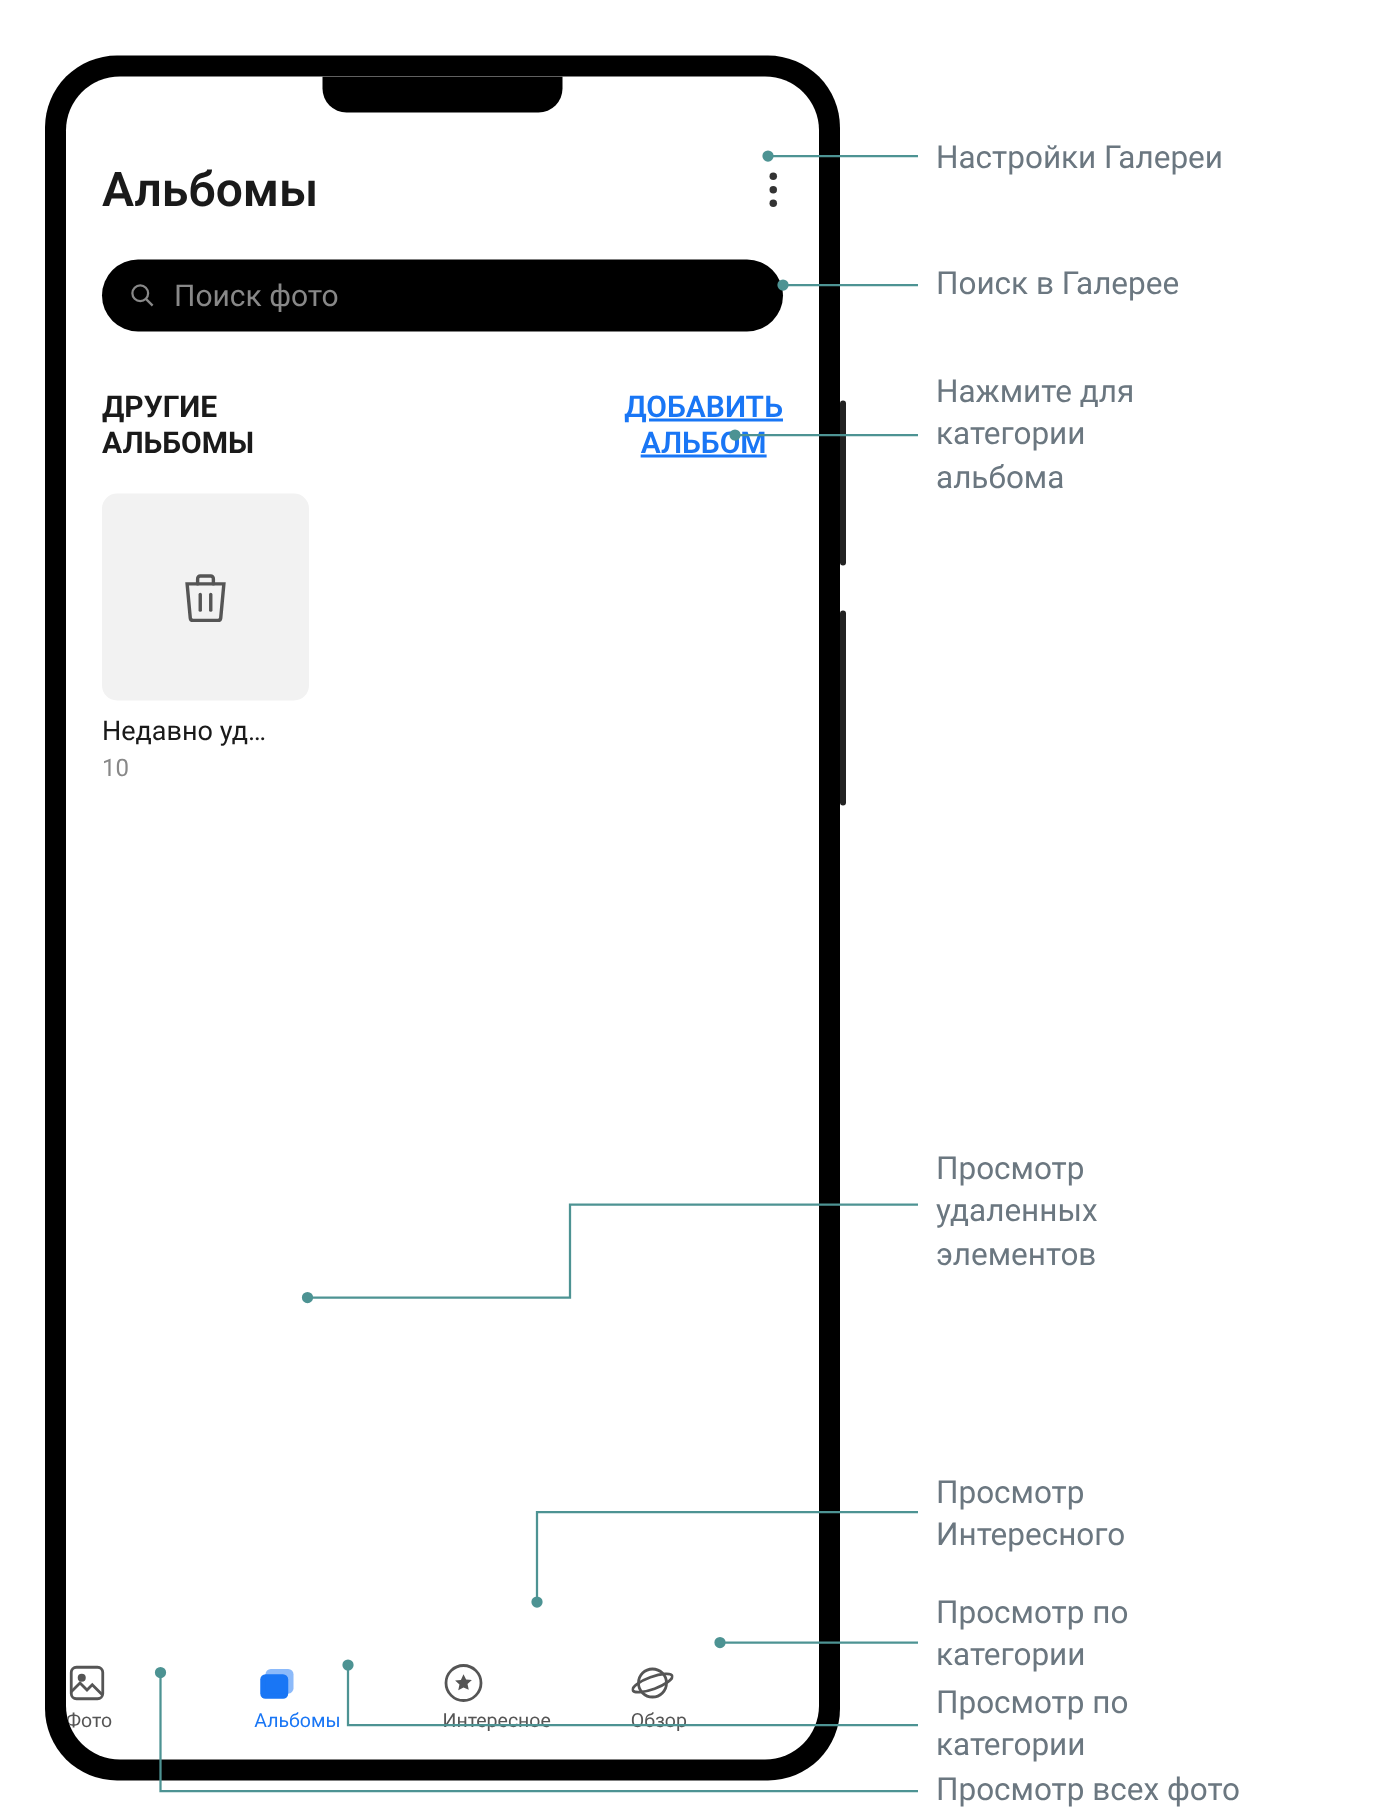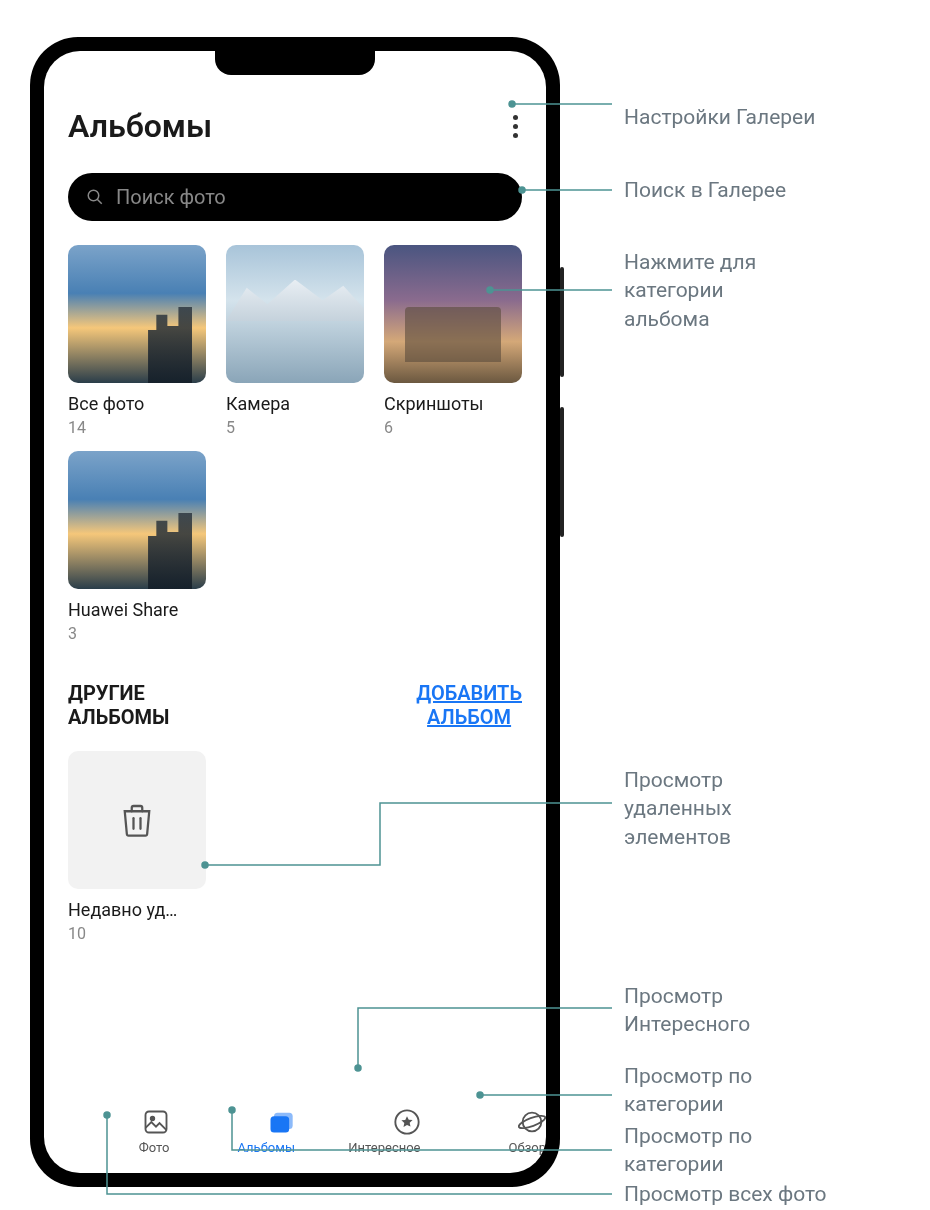--- a/index.html
+++ b/index.html
@@ -208,21 +208,21 @@
     .bottom-nav {
       display: flex;
       height: 80px;
       border-top: 0px solid #eee;
       padding: 10px 0 14px;
     }
     .nav-item {
       flex: 1;
       display: flex;
       flex-direction: column;
-      align-items: flex-end;
+      align-items: flex-start;
       justify-content: center;
       gap: 4px;
       cursor: pointer;
     }
     .nav-icon {
       width: 28px;
       height: 28px;
       display: flex;
       align-items: center;
       justify-content: center;
@@ -269,42 +269,20 @@
       </div>
 
       <div class="search-bar">
         <svg class="search-icon" viewBox="0 0 24 24" stroke="#888" stroke-width="2" fill="none">
           <circle cx="10" cy="10" r="7"></circle>
           <line x1="15" y1="15" x2="21" y2="21"></line>
         </svg>
         <span class="search-placeholder">Поиск фото</span>
       </div>
 
-      <div class="album-grid">
-        <div class="album-item">
-          <div class="album-thumb thumb-city"></div>
-          <div class="album-name">Все фото</div>
-          <div class="album-count">14</div>
-        </div>
-        <div class="album-item">
-          <div class="album-thumb thumb-mountain"></div>
-          <div class="album-name">Камера</div>
-          <div class="album-count">5</div>
-        </div>
-        <div class="album-item">
-          <div class="album-thumb thumb-colosseum"></div>
-          <div class="album-name">Скриншоты</div>
-          <div class="album-count">6</div>
-        </div>
-        <div class="album-item">
-          <div class="album-thumb thumb-city"></div>
-          <div class="album-name">Huawei Share</div>
-          <div class="album-count">3</div>
-        </div>
-      </div>
 
       <div class="section-header">
         <div class="section-title">
           <div>ДРУГИЕ</div>
           <div>АЛЬБОМЫ</div>
         </div>
         <div class="add-album-btn">
           <div>ДОБАВИТЬ</div>
           <div>АЛЬБОМ</div>
         </div>
@@ -389,21 +367,21 @@
   <circle class="leader-dot" cx="480" cy="1095" r="3"></circle>
   <line x1="480" y1="1095" x2="612" y2="1095" stroke="#4d9393" stroke-width="1.5"></line>
 
   <circle class="leader-dot" cx="232" cy="1110" r="3"></circle>
   <polyline points="232,1110 232,1150 612,1150" stroke="#4d9393" stroke-width="1.5" fill="none"></polyline>
 
   <circle class="leader-dot" cx="107" cy="1115" r="3"></circle>
   <polyline points="107,1115 107,1194 612,1194" stroke="#4d9393" stroke-width="1.5" fill="none"></polyline>
 </svg>
 
-<div class="annotation" style="left:624px;top:103px">Настройки Галереи</div>
+<div class="annotation" style="left:624px;top:92px">Настройки Галереи</div>
 <div class="annotation" style="left:624px;top:176px">Поиск в Галерее</div>
 <div class="annotation" style="left:624px;top:248px">
   <div>Нажмите для</div>
   <div>категории</div>
   <div>альбома</div>
 </div>
 <div class="annotation" style="left:624px;top:766px">
   <div>Просмотр</div>
   <div>удаленных</div>
   <div>элементов</div>

